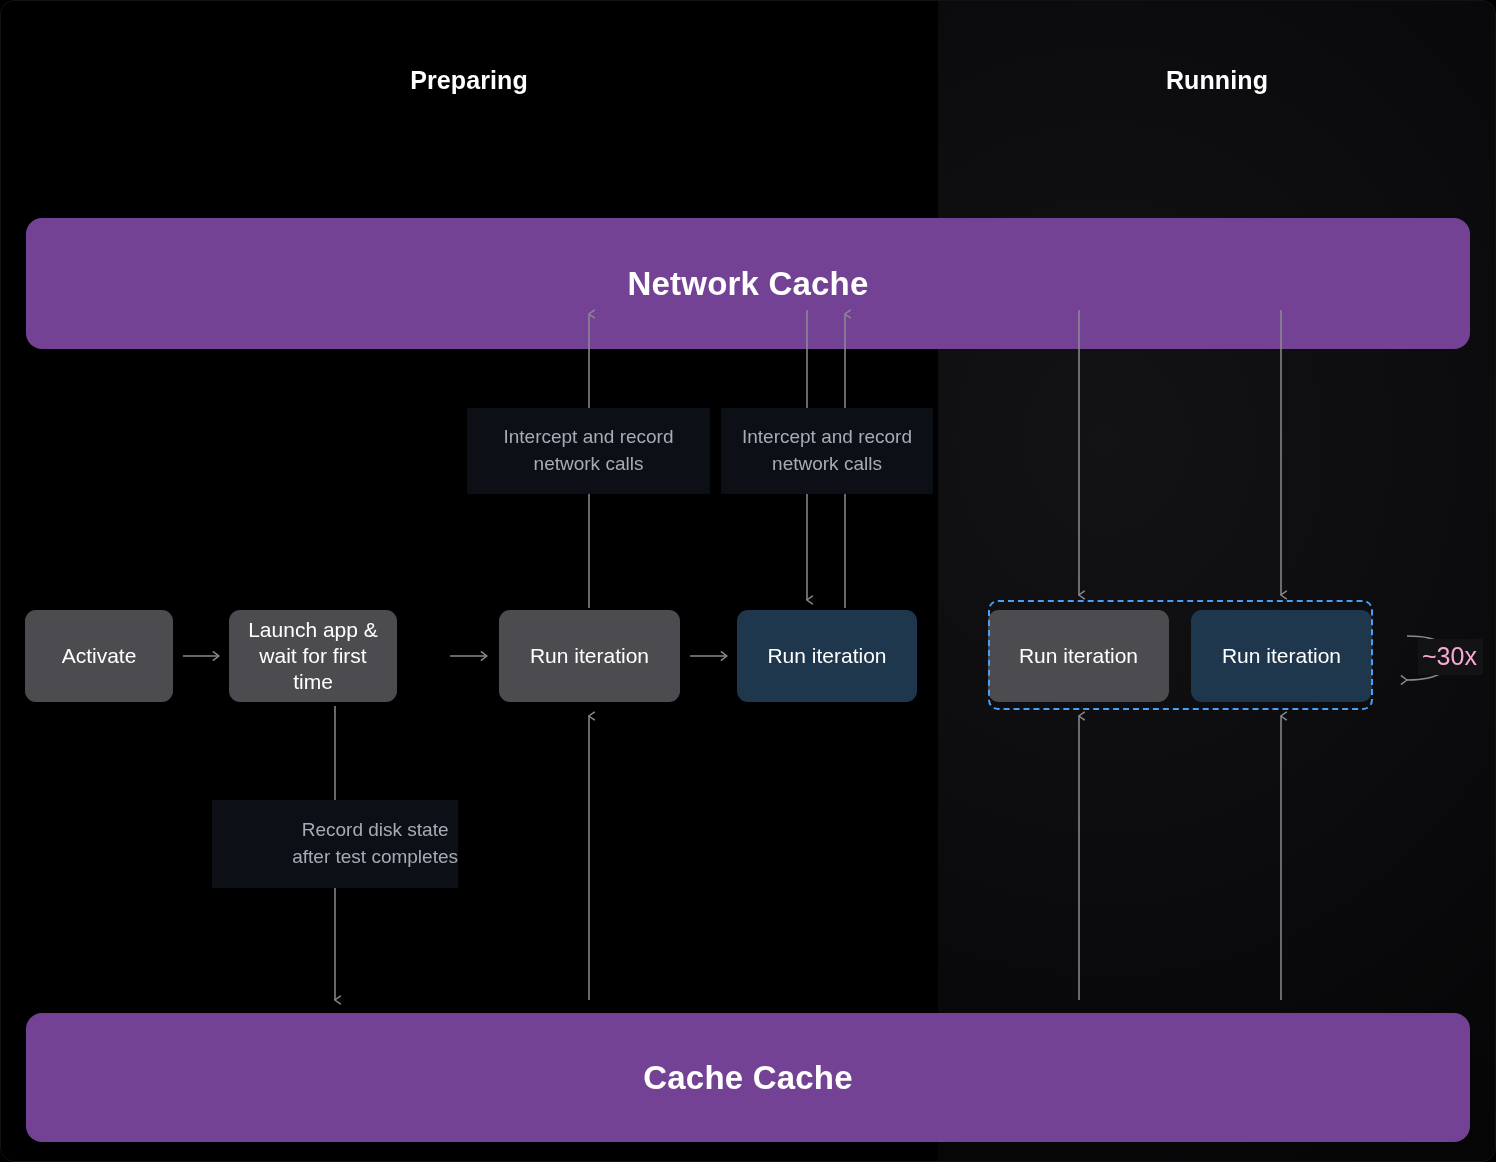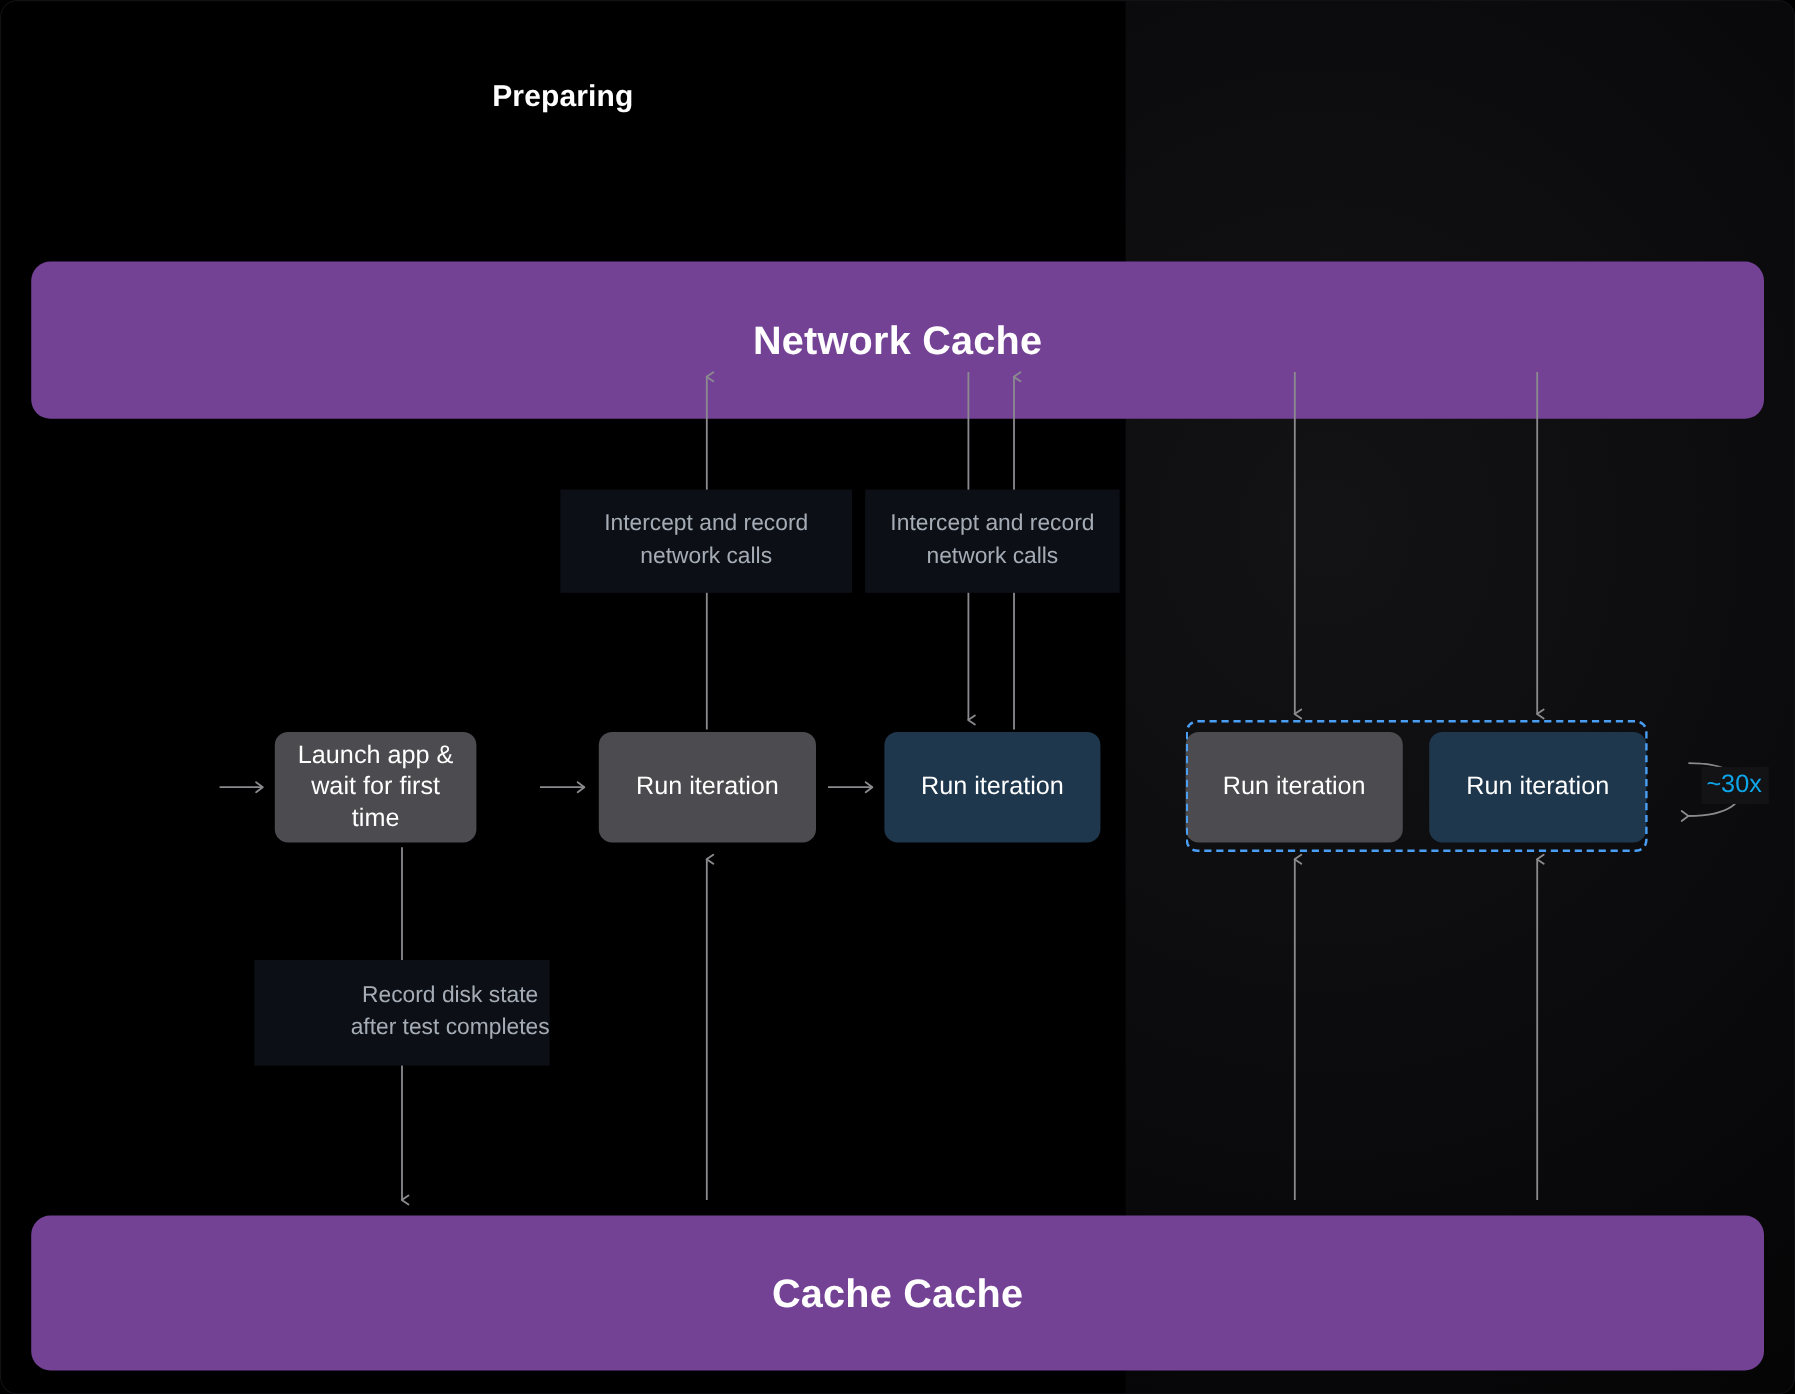--- a/index.html
+++ b/index.html
@@ -118,22 +118,22 @@
     border: 2px dashed #4a9ff5;
     border-radius: 10px;
     box-sizing: border-box;
     pointer-events: none;
   }
   #loop-count-label {
     position: absolute;
     left: 1418px;
     top: 639px;
     background: #131316;
-    color: #0ea5e9;
-    font-size: 21px;
+    color: #f9a8d4;
+    font-size: 25px;
     font-weight: 500;
     padding: 3px 6px 4px 4px;
     white-space: nowrap;
     box-sizing: border-box;
   }
 
   
   #connectors {
     position: absolute;
     left: 0;
@@ -155,20 +155,21 @@
 </style>
 </head>
 <body>
 
 <div id="canvas">
 
   <div class="panel" id="panel-preparing"></div>
   <div class="panel" id="panel-running"></div>
 
   <div class="phase-title" id="phase-preparing">Preparing</div>
+  <div class="phase-title" id="phase-running">Running</div>
 
   <div class="cache-bar" id="network-cache-bar">
     <span>Network Cache</span>
   </div>
 
   <div class="cache-bar" id="disk-cache-bar">
     <span>Cache Cache</span>
   </div>
 
   <svg id="connectors" viewBox="0 0 1496 1162" xmlns="http://www.w3.org/2000/svg">
@@ -206,20 +207,23 @@
       <line x1="1079" y1="310" x2="1079" y2="595" marker-end="url(#ah-down)"></line>
       <line x1="1281" y1="310" x2="1281" y2="595" marker-end="url(#ah-down)"></line>
 
       <line x1="1079" y1="1000" x2="1079" y2="716" marker-end="url(#ah-up)"></line>
       <line x1="1281" y1="1000" x2="1281" y2="716" marker-end="url(#ah-up)"></line>
 
       <path d="M1407 636 C1445 636 1452 650 1452 657 C1452 666 1444 680 1407 680" marker-end="url(#ah-left)"></path>
     </g>
   </svg>
 
+  <div class="node gray" style="left:25px; top:610px; width:148px; height:92px;">
+    <span>Activate</span>
+  </div>
 
   <div class="node gray" style="left:229px; top:610px; width:168px; height:92px;">
     <span>
       <span>Launch app &amp;</span><br>
       <span>wait for first time</span>
     </span>
   </div>
 
   <div class="node gray" style="left:499px; top:610px; width:181px; height:92px;">
     <span>Run iteration</span>

